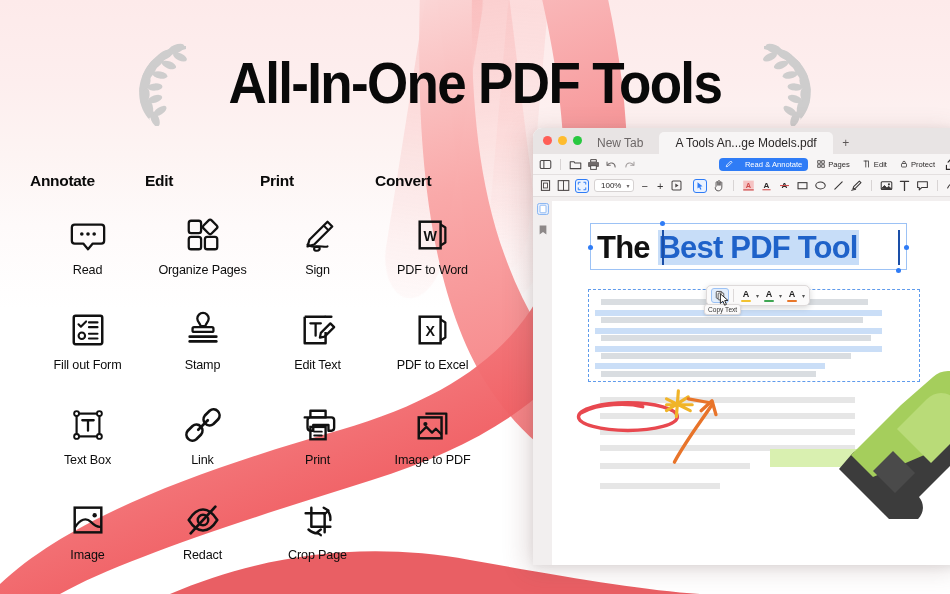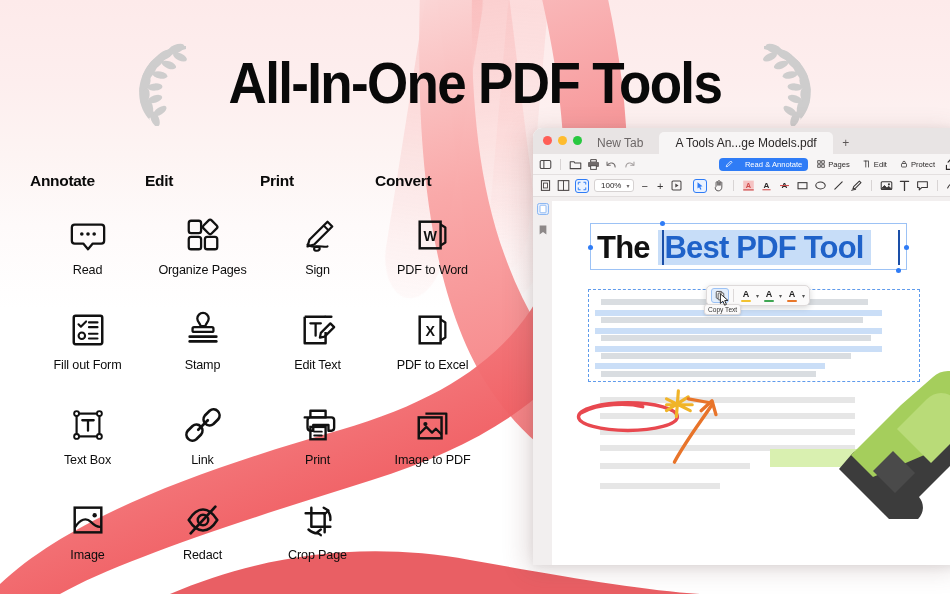--- a/index.html
+++ b/index.html
@@ -226,21 +226,21 @@
     background: #fff;
   }
   .doc-title-txt {
     position: absolute; left: 6px; top: 3px;
     font-size: 31px; font-weight: 700;
     letter-spacing: -0.8px;
     white-space: nowrap;
     line-height: 41px;
   }
   .tt-black { color: #111; }
-  .tt-blue { color: #1f62c9; background: #c7ddf8; padding: 0 7px; margin-top: 31px; }
+  .tt-blue { color: #1f62c9; background: #c7ddf8; padding: 0 1px; margin-top: 31px; }
   .handle {
     position: absolute; width: 5px; height: 5px;
     background: #2f7cf6; border-radius: 50%;
   }
   .caret {
     position: absolute; width: 1.5px; background: #1a4fa8;
   }
 
   .doc-sel-region {
     position: absolute; left: 36px; top: 88px;

